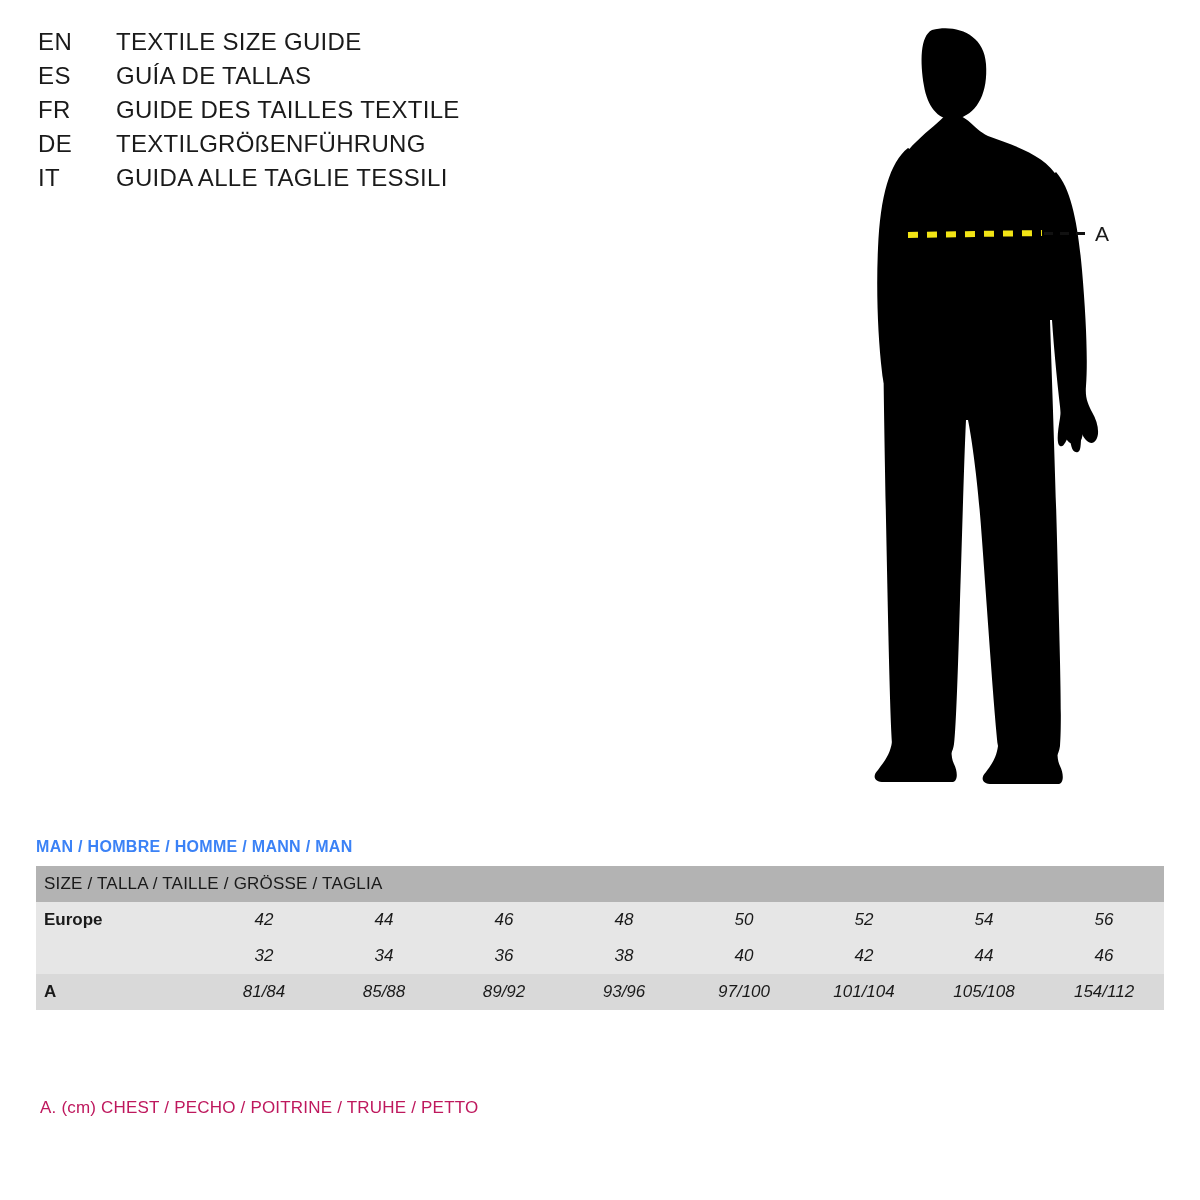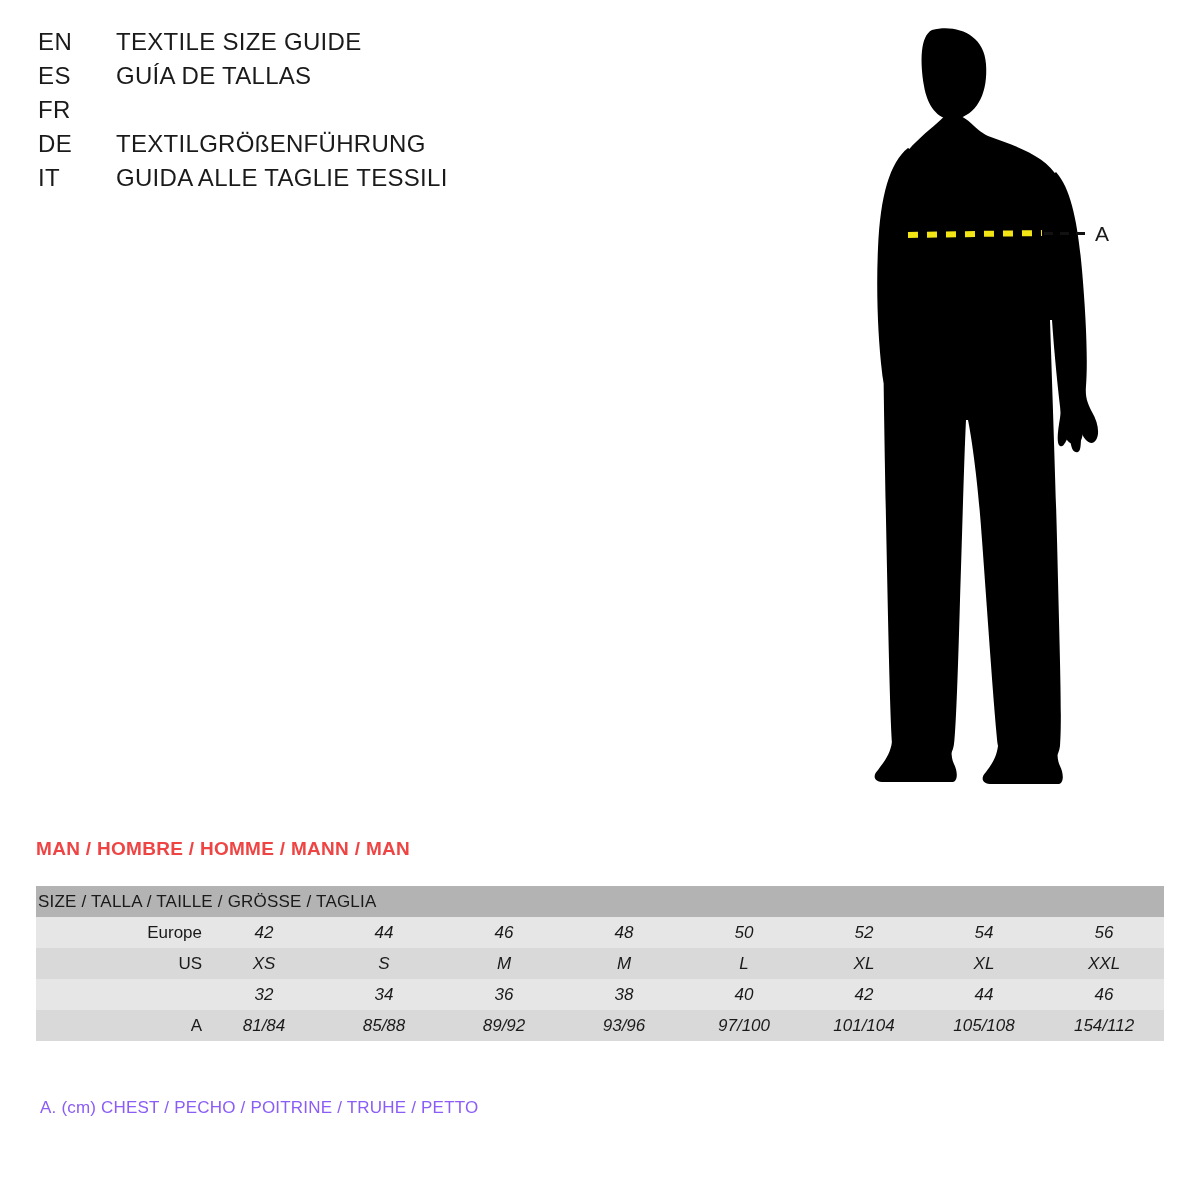--- a/index.html
+++ b/index.html
@@ -88,77 +88,79 @@
   }
 
   
   .table-section {
     position: absolute;
     left: 36px;
     top: 838px;
     width: 1128px;
   }
   .section-title {
-    font-size: 19px;
+    font-size: 16px;
     font-weight: bold;
     letter-spacing: 0.3px;
-    color: #ef4444;
-    margin-bottom: 26px;
+    color: #3b82f6;
+    margin-bottom: 10px;
   }
   table.size-table {
     border-collapse: collapse;
     width: 1128px;
     table-layout: fixed;
   }
   table.size-table td {
     height: 31px;
     font-size: 17px;
     color: #1a1a1a;
-    padding: 2px;
+    padding: 8px;
   }
   .row-head td {
     background: #b3b3b3;
     font-size: 16.5px;
     color: #1a1a1a;
     padding-left: 8px;
     letter-spacing: 0.2px;
   }
   .row-light td { background: #e6e6e6; }
   .row-mid td   { background: #d9d9d9; }
   .label-cell {
     padding-left: 8px;
-    text-align: right;
+    text-align: left;
+    font-weight: bold;
   }
   .val-cell { text-align: center; font-style: italic; }
 
   .footnote {
     position: absolute;
     left: 40px;
     top: 1098px;
     font-size: 17px;
-    color: #8b5cf6;
+    color: #be185d;
     letter-spacing: 0.2px;
   }
 </style>
 </head>
 <body>
 
 <div class="page">
 
   <div class="lang-block">
     <div class="lang-row">
       <span class="lang-code">EN</span>
       <span class="lang-text">TEXTILE SIZE GUIDE</span>
     </div>
     <div class="lang-row">
       <span class="lang-code">ES</span>
       <span class="lang-text">GUÍA DE TALLAS</span>
     </div>
     <div class="lang-row">
       <span class="lang-code">FR</span>
+      <span class="lang-text">GUIDE DES TAILLES TEXTILE</span>
     </div>
     <div class="lang-row">
       <span class="lang-code">DE</span>
       <span class="lang-text">TEXTILGRÖßENFÜHRUNG</span>
     </div>
     <div class="lang-row">
       <span class="lang-code">IT</span>
       <span class="lang-text">GUIDA ALLE TAGLIE TESSILI</span>
     </div>
   </div>
@@ -234,31 +236,20 @@
           <td class="val-cell">42</td>
           <td class="val-cell">44</td>
           <td class="val-cell">46</td>
           <td class="val-cell">48</td>
           <td class="val-cell">50</td>
           <td class="val-cell">52</td>
           <td class="val-cell">54</td>
           <td class="val-cell">56</td>
         </tr>
 
-        <tr class="row-mid">
-          <td class="label-cell">US</td>
-          <td class="val-cell">XS</td>
-          <td class="val-cell">S</td>
-          <td class="val-cell">M</td>
-          <td class="val-cell">M</td>
-          <td class="val-cell">L</td>
-          <td class="val-cell">XL</td>
-          <td class="val-cell">XL</td>
-          <td class="val-cell">XXL</td>
-        </tr>
 
         <tr class="row-light">
           <td class="label-cell"></td>
           <td class="val-cell">32</td>
           <td class="val-cell">34</td>
           <td class="val-cell">36</td>
           <td class="val-cell">38</td>
           <td class="val-cell">40</td>
           <td class="val-cell">42</td>
           <td class="val-cell">44</td>

